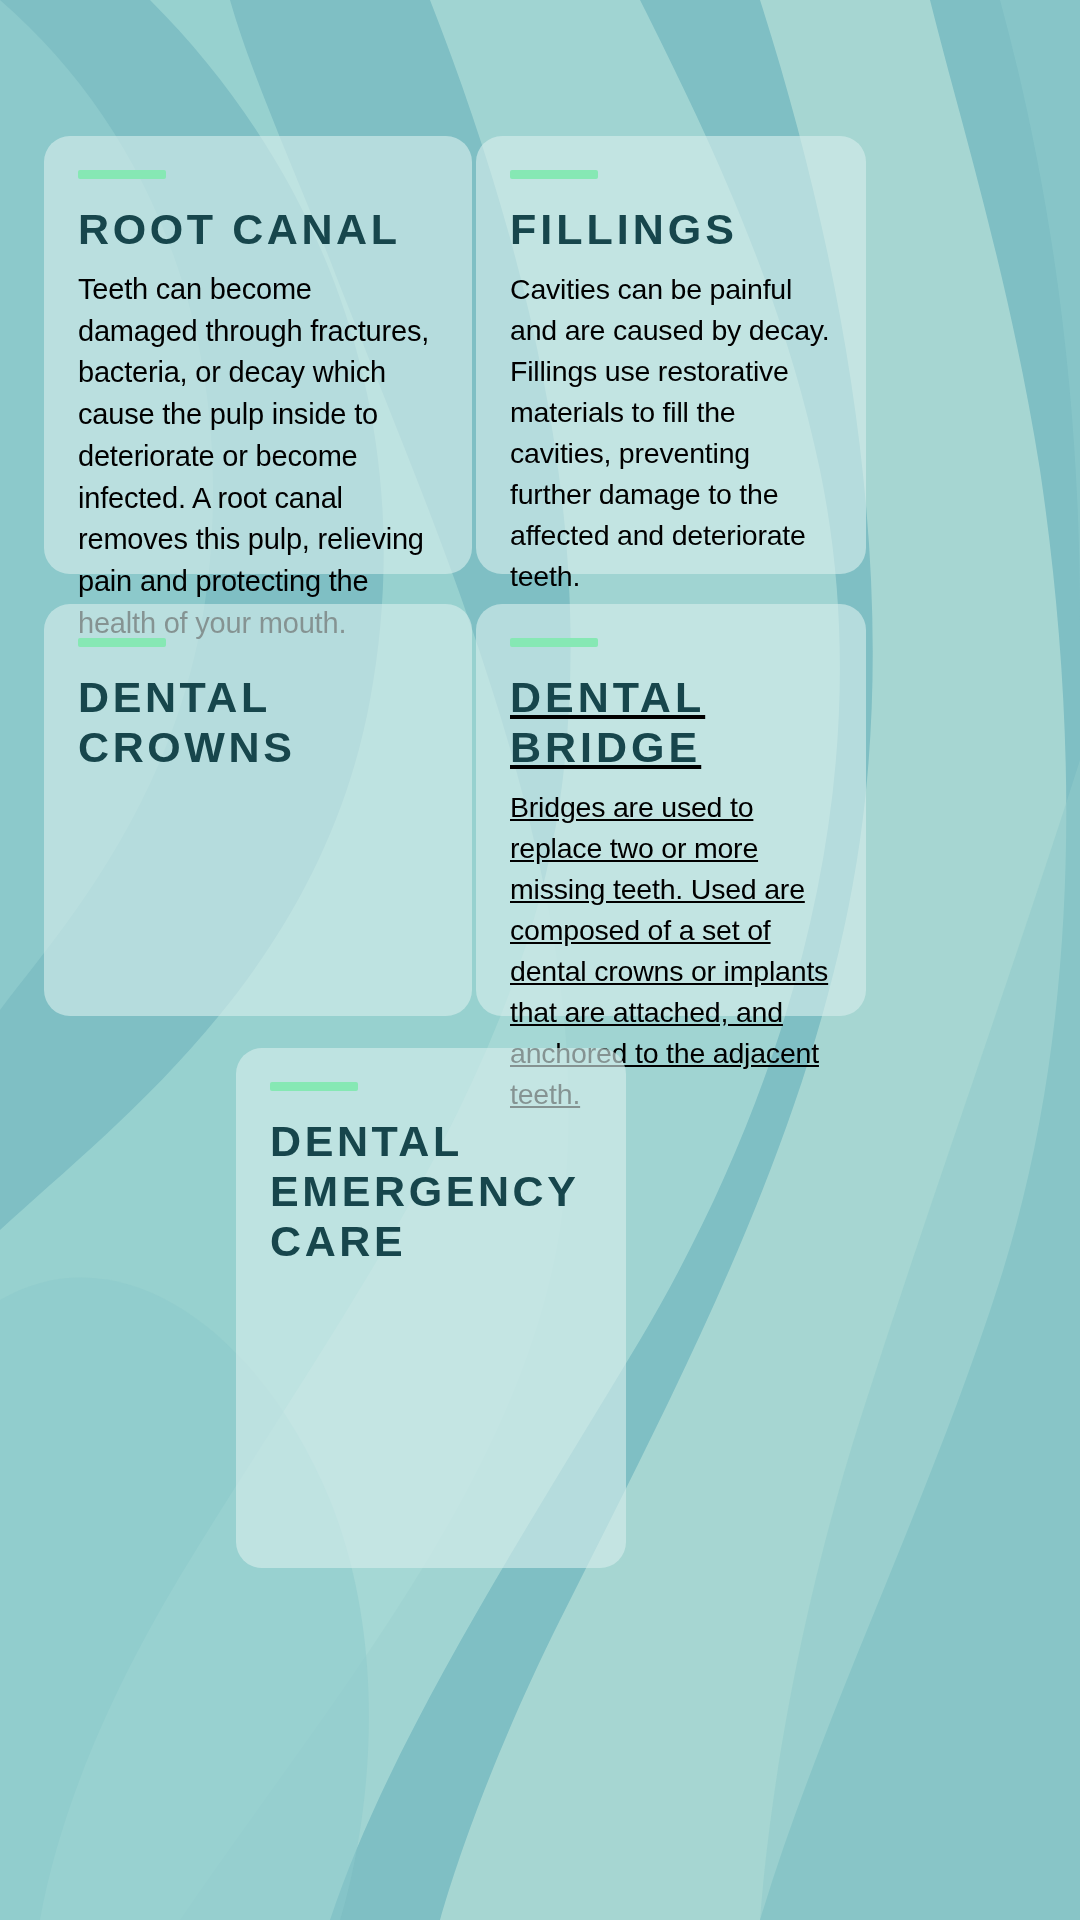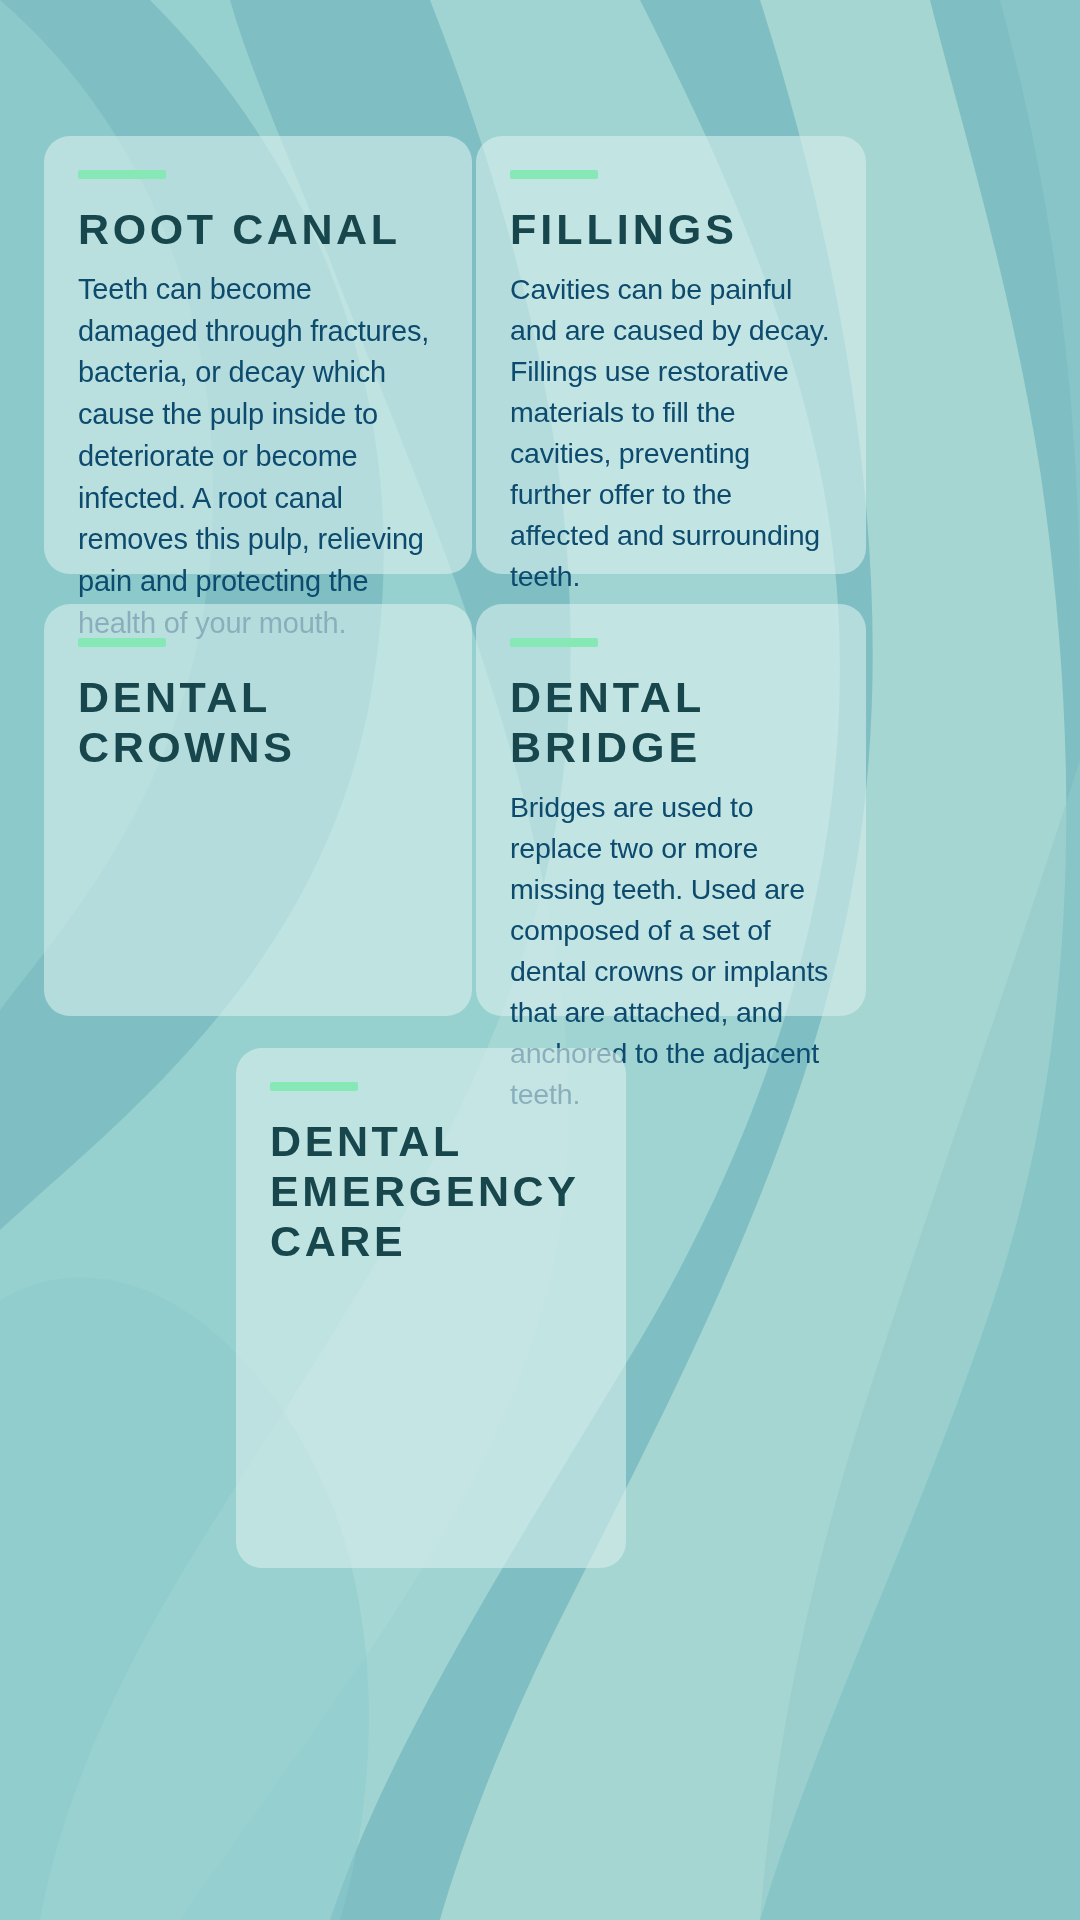--- a/index.html
+++ b/index.html
@@ -53,31 +53,31 @@
     color: #17464C;
     font-weight: bold;
     font-size: 43px;
     letter-spacing: 3.6px;
     line-height: 1.16;
     text-transform: uppercase;
     margin-bottom: 14px;
   }
 
   .card-body {
-    color: #0c4a6e;
+    color: #000000;
     font-size: 28.5px;
     line-height: 1.44;
     letter-spacing: -0.2px;
   }
 
   
   #card-root-canal      { left: 44px;  top: 136px;  width: 428px; height: 438px; }
   #card-fillings        { left: 476px; top: 136px;  width: 390px; height: 438px; }
   #card-dental-crowns   { left: 44px;  top: 604px;  width: 428px; height: 412px; }
-  #card-dental-bridge   { left: 476px; top: 604px;  width: 390px; height: 412px; }
+  #card-dental-bridge   { left: 476px; top: 604px;  width: 390px; height: 412px; text-decoration: underline; }
   #card-emergency-care  { left: 236px; top: 1048px; width: 390px; height: 520px; }
 
   #card-fillings .card-title,
   #card-dental-bridge .card-title { letter-spacing: 4px; margin-top: 24px; }
 
   #card-root-canal .card-body { font-size: 29px; }
 </style>
 </head>
 <body>
 
@@ -99,21 +99,21 @@
 
   <div class="card" id="card-root-canal">
     <div class="accent-bar"></div>
     <div class="card-title">ROOT CANAL</div>
     <div class="card-body">Teeth can become damaged through fractures, bacteria, or decay which cause the pulp inside to deteriorate or become infected. A root canal removes this pulp, relieving pain and protecting the health of your mouth.</div>
   </div>
 
   <div class="card" id="card-fillings">
     <div class="accent-bar"></div>
     <div class="card-title">FILLINGS</div>
-    <div class="card-body">Cavities can be painful and are caused by decay. Fillings use restorative materials to fill the cavities, preventing further offer to the affected and surrounding teeth.</div>
+    <div class="card-body">Cavities can be painful and are caused by decay. Fillings use restorative materials to fill the cavities, preventing further damage to the affected and deteriorate teeth.</div>
   </div>
 
   <div class="card" id="card-dental-crowns">
     <div class="accent-bar"></div>
     <div class="card-title">DENTAL CROWNS</div>
   </div>
 
   <div class="card" id="card-dental-bridge">
     <div class="accent-bar"></div>
     <div class="card-title">DENTAL BRIDGE</div>

